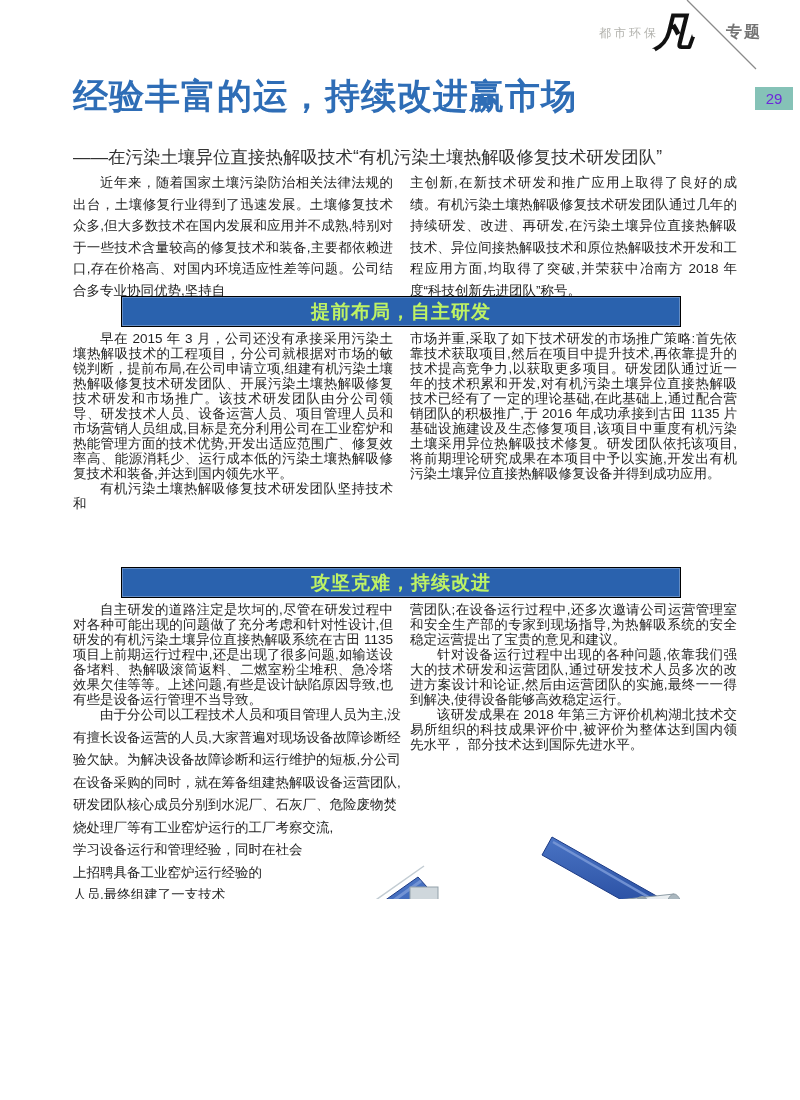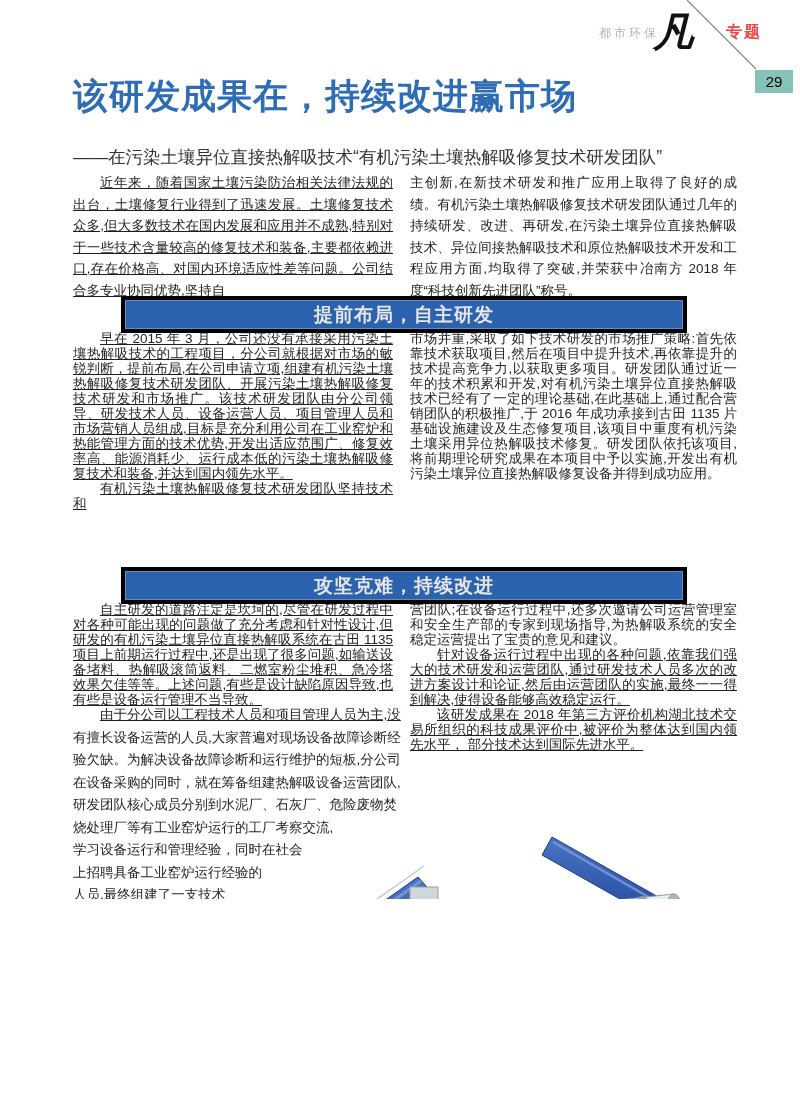--- a/index.html
+++ b/index.html
@@ -2,53 +2,53 @@
 <html style="--accent-blue: #2e6db6; --banner-bg: #2a62ae; --teal-badge: #85c2b7; --belt-blue: #2f55a3; --kiln-red: #b23a2e;"><head>
 <meta charset="utf-8">
 <style>
   html,body{margin:0;padding:0;background:#ffffff;}
   .page{position:relative;width:800px;height:899px;background:#fff;
         font-family:"Liberation Sans","DejaVu Sans",sans-serif;color:#1f1f1f;overflow:hidden;padding-left:8px;}
   .abs{position:absolute;}
   
   .brand{font-size:12px;color:#b3b3ae;letter-spacing:3px;}
   .logo-glyph{font-family:"DejaVu Serif",serif;font-style:italic;font-weight:700;font-size:40px;color:#111;line-height:1;}
-  .section-tag{font-size:16px;font-weight:700;color:#ef4444;letter-spacing:2px;text-align:right;}
-  .pagenum{width:38px;height:23px;background:var(--teal-badge,#85c2b7);color:#000000;font-size:15px;
-           display:flex;align-items:center;justify-content:center;}
+  .section-tag{font-size:16px;font-weight:700;color:#737373;letter-spacing:2px;text-align:right;}
+  .pagenum{width:38px;height:23px;background:var(--teal-badge,#85c2b7);color:#6d28d9;font-size:15px;
+           display:flex;align-items:center;justify-content:center;margin-top:17px;}
   
   .title{font-size:35px;font-weight:800;color:var(--accent-blue,#2e6db6);letter-spacing:1px;white-space:nowrap;}
   .subtitle{font-size:17.5px;color:#333;white-space:nowrap;}
   
-  .banner{width:558px;height:29px;background:var(--banner-bg,#2a62ae);border:4px solid #000000;
+  .banner{width:558px;height:29px;background:var(--banner-bg,#2a62ae);border:1px solid #000000;
           box-shadow:inset 0 0 0 1px rgba(255,255,255,.28);
-          color:#e5e5e5;text-align:center;font-weight:700;font-size:19px;line-height:29px;letter-spacing:1px;}
+          color:#bef264;text-align:center;font-weight:700;font-size:19px;line-height:29px;letter-spacing:1px;}
   
   .col{font-size:13.5px;text-align:justify;line-height:15px;}
   .lh-intro{line-height:21.5px;}
   .para{margin:0;}
-  .indent{text-indent:2em;text-decoration:underline;}
+  .indent{text-indent:2em;}
   .wrapline{white-space:nowrap;height:22.5px;overflow:visible;text-align:left;}
   .caption{font-weight:700;font-size:15px;color:#a21caf;white-space:nowrap;}
   svg{display:block;}
 </style>
 </head>
 <body>
 
 <div class="page">
 
   <svg class="abs" style="left:0;top:0" width="800" height="100" viewBox="0 0 800 100">
     <line x1="687" y1="0" x2="756" y2="69" stroke="#8a8a8a" stroke-width="1.3"></line>
   </svg>
   <div class="abs brand" style="left:599;left:599px;top:25px">都市环保</div>
   <div class="abs logo-glyph" style="left:653px;top:12px">凡</div>
   <div class="abs section-tag" style="left:726px;top:22px">专题</div>
   <div class="abs pagenum" style="left:755px;top:70px">29</div>
 
-  <h1 class="abs title" style="left:73px;top:73px;margin:0">该研发成果在，持续改进赢市场</h1>
+  <h1 class="abs title" style="left:73px;top:73px;margin:0">经验丰富的运，持续改进赢市场</h1>
   <div class="abs subtitle" style="left:73px;top:145px">——在污染土壤异位直接热解吸技术“有机污染土壤热解吸修复技术研发团队”</div>
 
   <div class="abs col lh-intro" style="left:73px;top:172px;width:320px">
     <p class="para indent">近年来，随着国家土壤污染防治相关法律法规的出台，土壤修复行业得到了迅速发展。土壤修复技术众多,但大多数技术在国内发展和应用并不成熟,特别对于一些技术含量较高的修复技术和装备,主要都依赖进口,存在价格高、对国内环境适应性差等问题。公司结合多专业协同优势,坚持自</p>
   </div>
   <div class="abs col lh-intro" style="left:410px;top:172px;width:327px">
     <p class="para">主创新,在新技术研发和推广应用上取得了良好的成绩。有机污染土壤热解吸修复技术研发团队通过几年的持续研发、改进、再研发,在污染土壤异位直接热解吸技术、异位间接热解吸技术和原位热解吸技术开发和工程应用方面,均取得了突破,并荣获中冶南方 2018 年度“科技创新先进团队”称号。</p>
   </div>
 
   <div class="abs banner" style="left:121px;top:296px">

